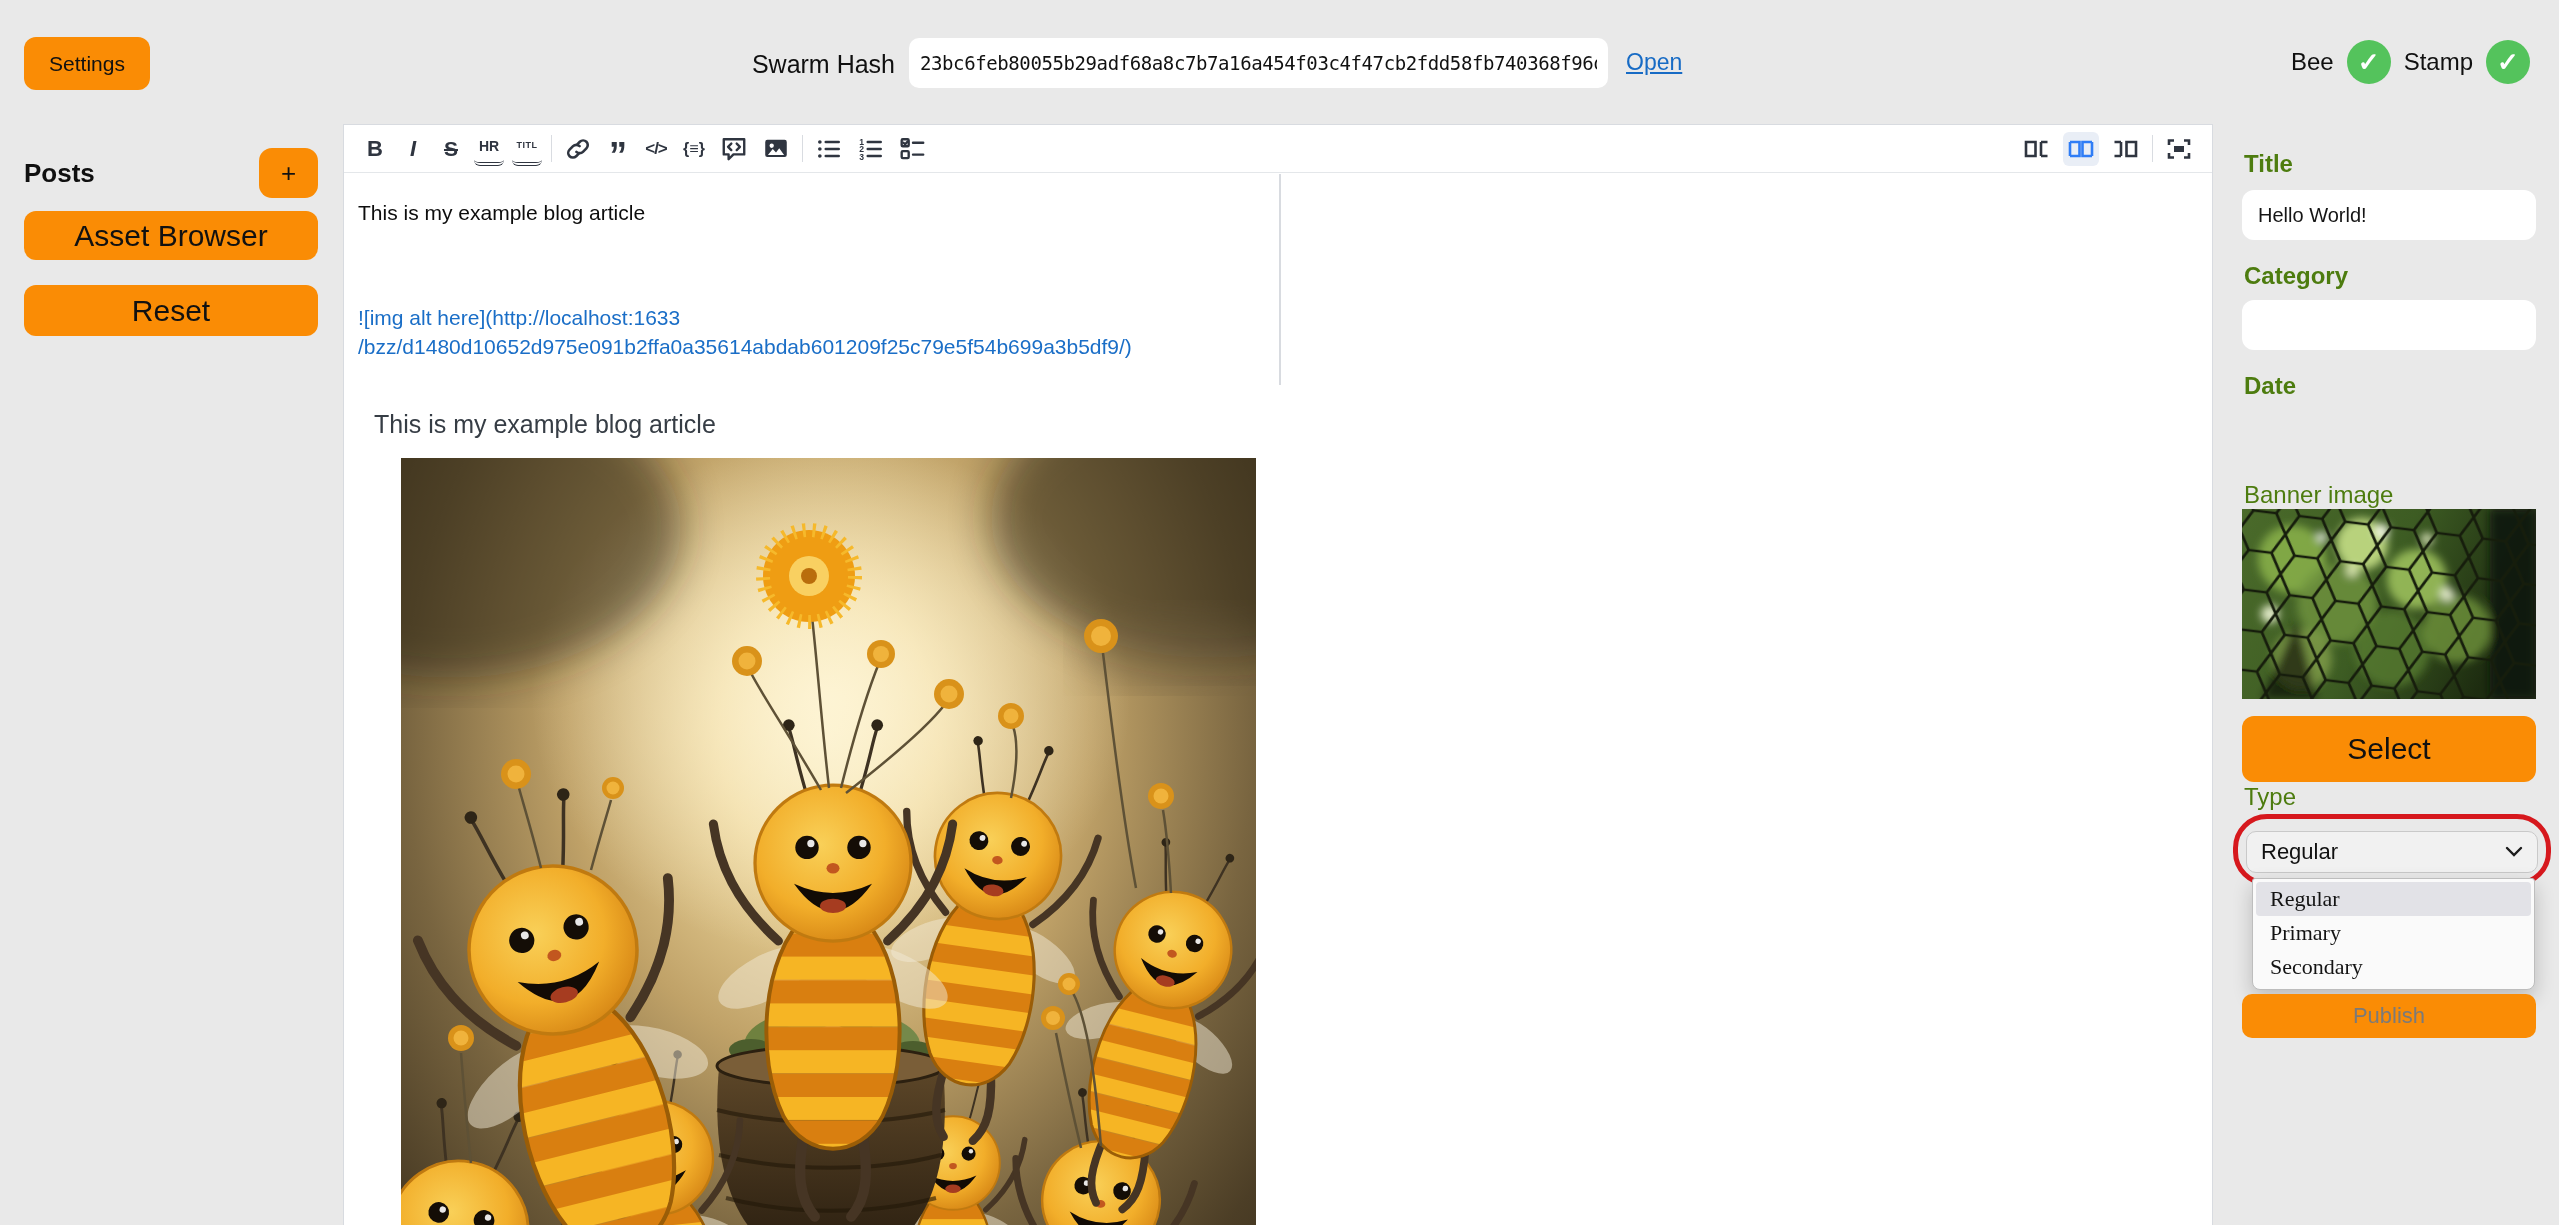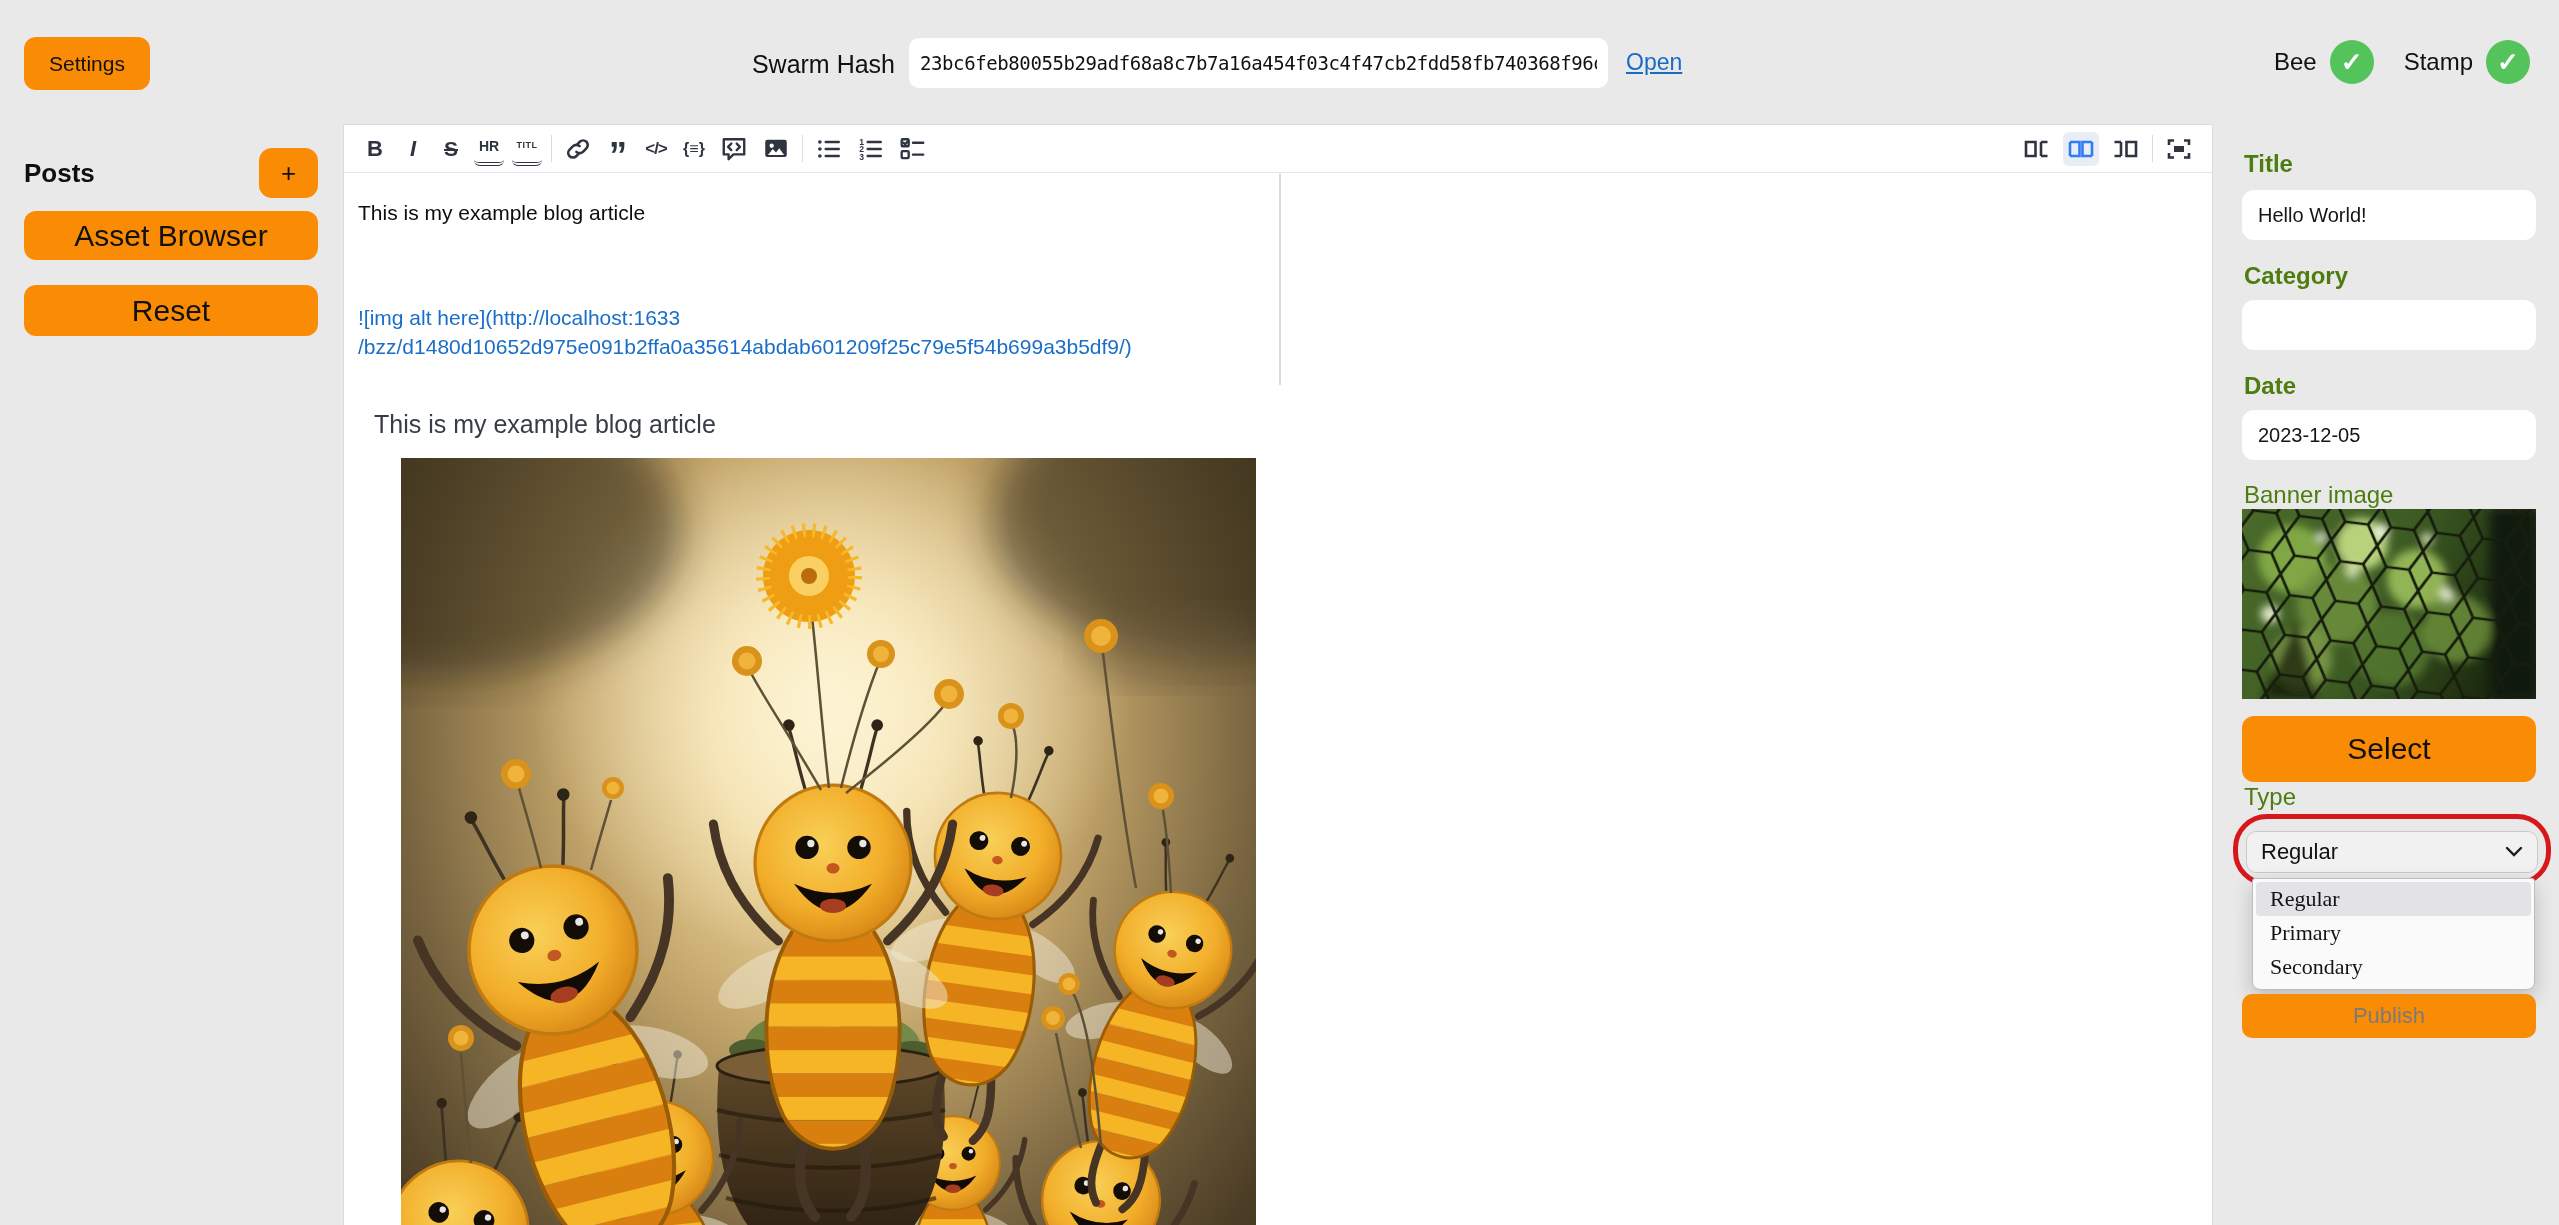--- a/index.html
+++ b/index.html
@@ -13,21 +13,21 @@
 
   
   #settings-btn { position:absolute; left:24px; top:37px; width:126px; height:53px; font-size:21px; }
   #swarm-label { position:absolute; left:700px; top:50px; width:195px; text-align:right; font-size:25px; color:#101010; }
   #hash-input { position:absolute; left:909px; top:38px; width:699px; height:50px; background:#fff;
                 border:none; border-radius:10px; font-family:"DejaVu Sans Mono",monospace;
                 font-size:19px; letter-spacing:-0.4px; color:#111; padding:0 11px; white-space:nowrap; overflow:hidden; }
   #open-link { position:absolute; left:1626px; top:49px; font-size:23px; color:#176bc5; text-decoration:underline; }
   #bee-stamp { position:absolute; right:29px; top:36px; height:52px; display:flex; align-items:center; gap:13px; }
   #bee-stamp .lbl { font-size:24px; color:#101010; }
-  #bee-stamp .lbl.second { margin-left:17px; }
+  #bee-stamp .lbl.second { }
   .check-circle { width:44px; height:44px; border-radius:50%; background:#54c35c; display:flex;
                   align-items:center; justify-content:center; color:#fff; font-size:26px; font-weight:bold; }
 
   
   #posts-label { position:absolute; left:24px; top:158px; font-size:26px; font-weight:600; color:#101010; }
   #add-post-btn { position:absolute; left:259px; top:148px; width:59px; height:50px; font-size:26px; border-radius:13px; }
   #asset-browser-btn { position:absolute; left:24px; top:211px; width:294px; height:49px; }
   #reset-btn { position:absolute; left:24px; top:285px; width:294px; height:51px; }
 
   
@@ -352,21 +352,20 @@
         </svg>
       </div>
     </div>
   </div>
 
   <div class="prop-label bold" id="title-label">Title</div>
   <input class="prop-input" id="title-input" value="Hello World!" style="">
   <div class="prop-label bold" id="category-label">Category</div>
   <input class="prop-input" id="category-input" value="" style="">
   <div class="prop-label bold" id="date-label">Date</div>
-  <input class="prop-input" id="date-input" value="2023-12-05" style="">
   <div class="prop-label" id="banner-label">Banner image</div>
 
   <svg id="banner-thumb" viewBox="0 0 294 190" preserveAspectRatio="none">
     <defs>
       <linearGradient id="leafBg" x1="0" y1="0" x2="1" y2="0.3">
         <stop offset="0" stop-color="#4a6a2a"></stop>
           <stop offset="0.55" stop-color="#3d5c23"></stop>
           <stop offset="1" stop-color="#1d2c10"></stop>
       </linearGradient>
       <pattern id="hexMesh" width="44" height="38" patternUnits="userSpaceOnUse" patternTransform="rotate(7) scale(1.05)">

